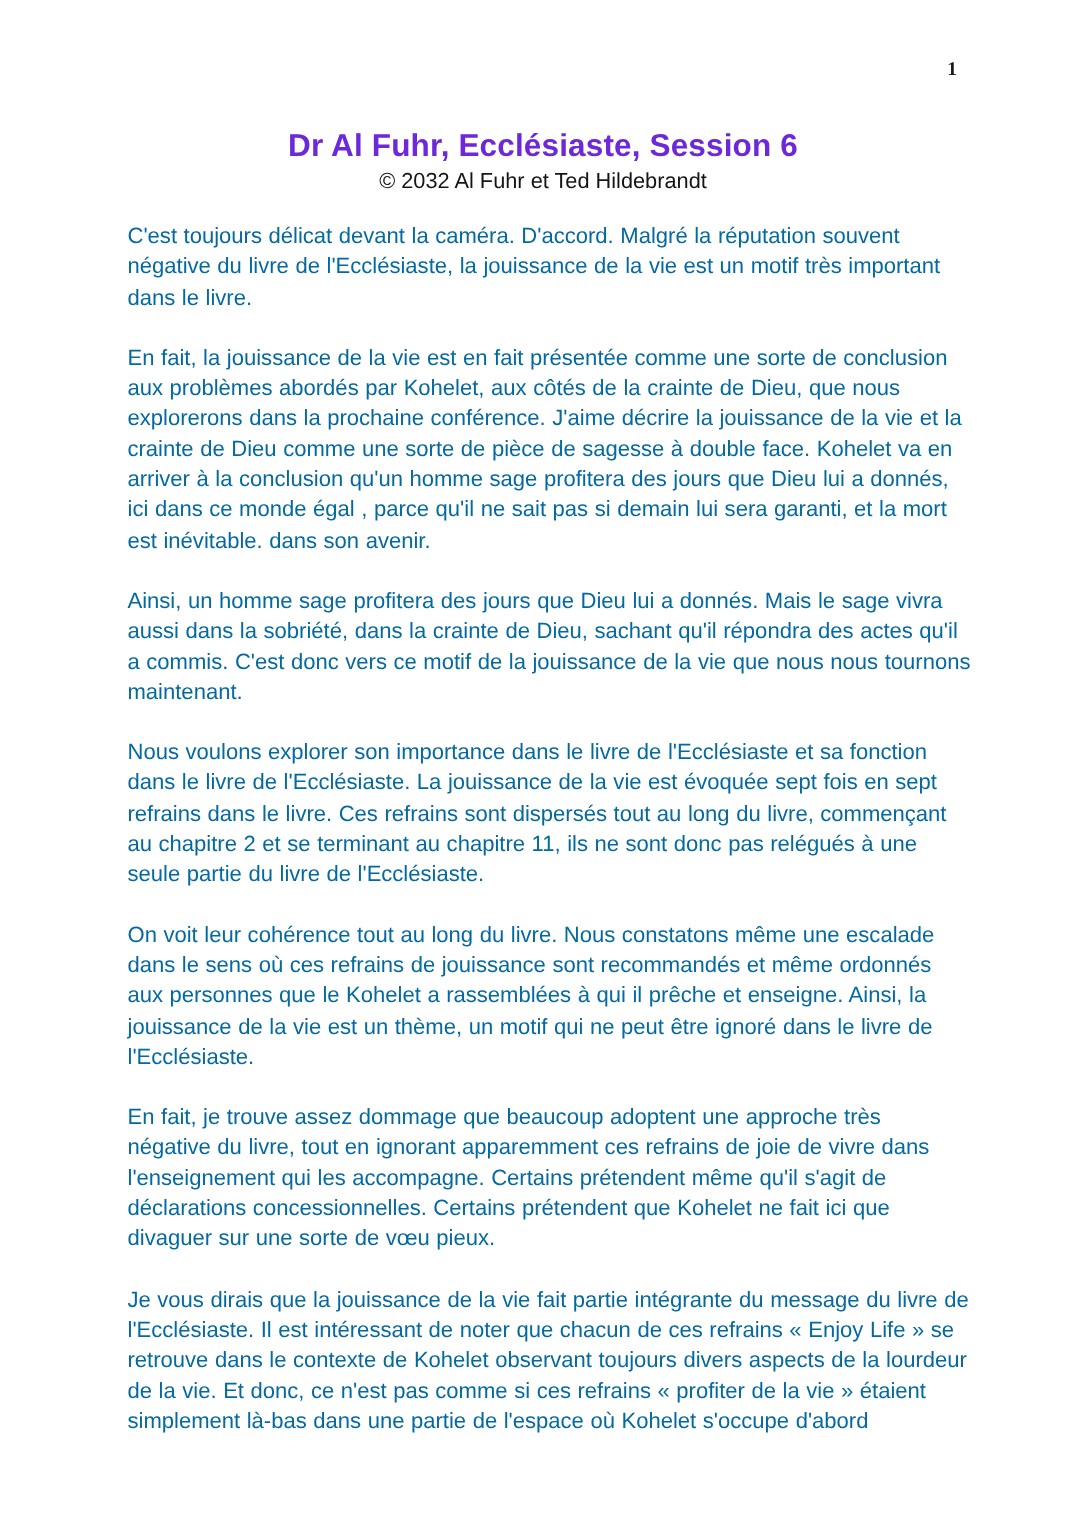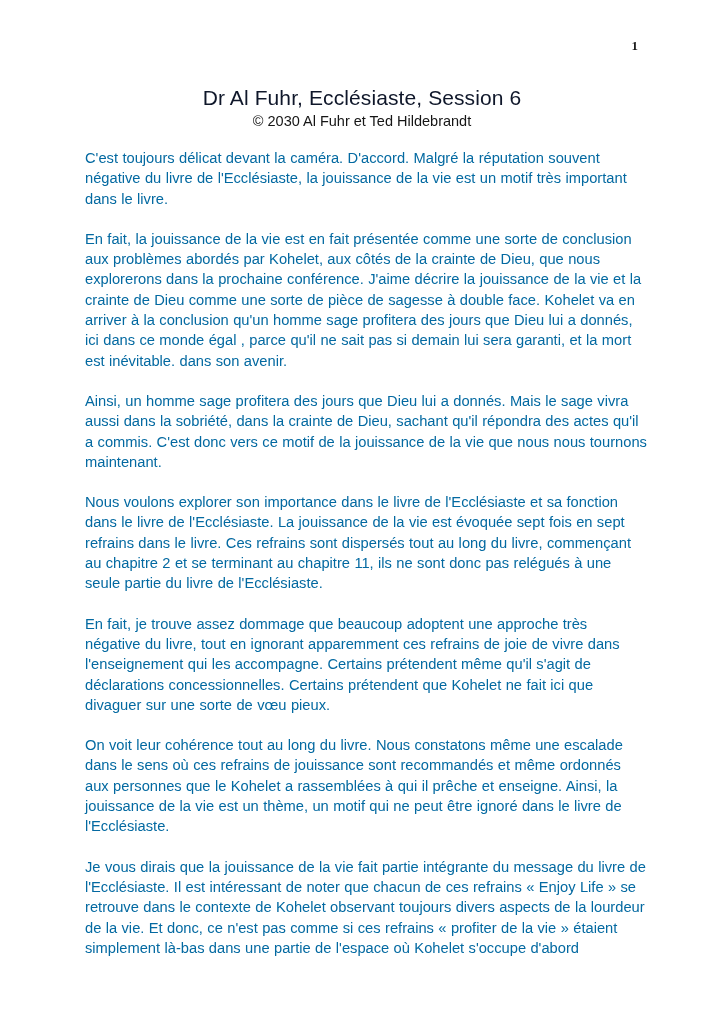--- a/index.html
+++ b/index.html
@@ -25,23 +25,23 @@
     font-weight: 700;
     font-family: "Liberation Serif", serif;
     color: #1a1a1a;
   }
   .doc-header {
     padding-top: 86px;
     text-align: center;
   }
   .doc-title {
     font-size: 21px;
-    font-weight: 400;
+    font-weight: 700;
     letter-spacing: 0.1px;
-    color: #0f172a;
+    color: #6d28d9;
   }
   .doc-copyright {
     margin-top: 3px;
     font-size: 14.5px;
     color: #151515;
   }
   .doc-body {
     margin: 19px 78px 0 85px;
     width: 562px;
   }
@@ -56,26 +56,26 @@
 </style>
 </head>
 <body>
 
 <div class="page">
 
   <div class="page-number">1</div>
 
   <div class="doc-header">
     <div class="doc-title">Dr Al Fuhr, Ecclésiaste, Session 6</div>
-    <div class="doc-copyright">© 2030 Al Fuhr et Ted Hildebrandt</div>
+    <div class="doc-copyright">© 2032 Al Fuhr et Ted Hildebrandt</div>
   </div>
 
   <div class="doc-body">
     <p>C'est toujours délicat devant la caméra. D'accord. Malgré la réputation souvent négative du livre de l'Ecclésiaste, la jouissance de la vie est un motif très important dans le livre.</p>
     <p>En fait, la jouissance de la vie est en fait présentée comme une sorte de conclusion aux problèmes abordés par Kohelet, aux côtés de la crainte de Dieu, que nous explorerons dans la prochaine conférence. J'aime décrire la jouissance de la vie et la crainte de Dieu comme une sorte de pièce de sagesse à double face. Kohelet va en arriver à la conclusion qu'un homme sage profitera des jours que Dieu lui a donnés, ici dans ce monde égal , parce qu'il ne sait pas si demain lui sera garanti, et la mort est inévitable. dans son avenir.</p>
     <p>Ainsi, un homme sage profitera des jours que Dieu lui a donnés. Mais le sage vivra aussi dans la sobriété, dans la crainte de Dieu, sachant qu'il répondra des actes qu'il a commis. C'est donc vers ce motif de la jouissance de la vie que nous nous tournons maintenant.</p>
     <p>Nous voulons explorer son importance dans le livre de l'Ecclésiaste et sa fonction dans le livre de l'Ecclésiaste. La jouissance de la vie est évoquée sept fois en sept refrains dans le livre. Ces refrains sont dispersés tout au long du livre, commençant au chapitre 2 et se terminant au chapitre 11, ils ne sont donc pas relégués à une seule partie du livre de l'Ecclésiaste.</p>
+    <p>On voit leur cohérence tout au long du livre. Nous constatons même une escalade dans le sens où ces refrains de jouissance sont recommandés et même ordonnés aux personnes que le Kohelet a rassemblées à qui il prêche et enseigne. Ainsi, la jouissance de la vie est un thème, un motif qui ne peut être ignoré dans le livre de l'Ecclésiaste.</p>
     <p>En fait, je trouve assez dommage que beaucoup adoptent une approche très négative du livre, tout en ignorant apparemment ces refrains de joie de vivre dans l'enseignement qui les accompagne. Certains prétendent même qu'il s'agit de déclarations concessionnelles. Certains prétendent que Kohelet ne fait ici que divaguer sur une sorte de vœu pieux.</p>
-    <p>On voit leur cohérence tout au long du livre. Nous constatons même une escalade dans le sens où ces refrains de jouissance sont recommandés et même ordonnés aux personnes que le Kohelet a rassemblées à qui il prêche et enseigne. Ainsi, la jouissance de la vie est un thème, un motif qui ne peut être ignoré dans le livre de l'Ecclésiaste.</p>
     <p>Je vous dirais que la jouissance de la vie fait partie intégrante du message du livre de l'Ecclésiaste. Il est intéressant de noter que chacun de ces refrains « Enjoy Life » se retrouve dans le contexte de Kohelet observant toujours divers aspects de la lourdeur de la vie. Et donc, ce n'est pas comme si ces refrains « profiter de la vie » étaient simplement là-bas dans une partie de l'espace où Kohelet s'occupe d'abord</p>
   </div>
 
 </div>
 
 </body></html>

